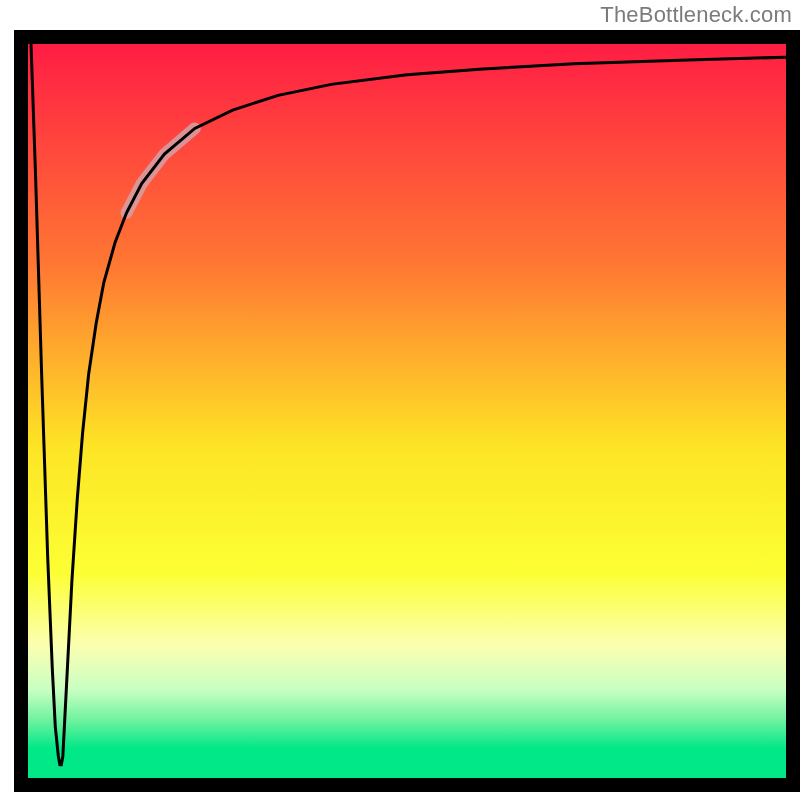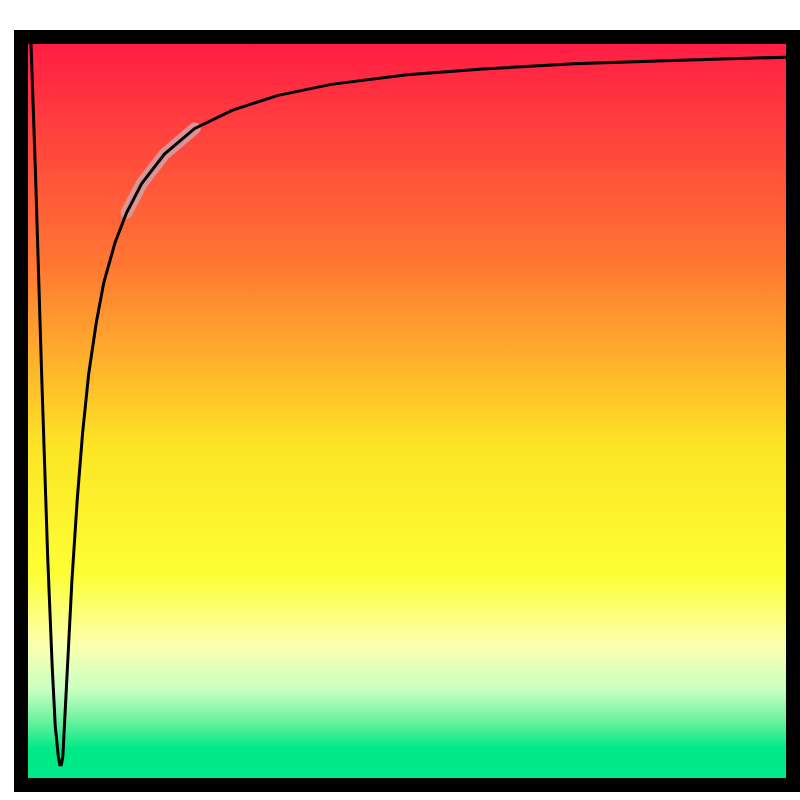--- a/index.html
+++ b/index.html
@@ -33,20 +33,21 @@
     width: 800px;
     height: 800px;
     display: block;
   }
 </style>
 </head>
 <body>
 
 <div class="chart-wrapper">
 
+  <div class="attribution">TheBottleneck.com</div>
 
   <svg class="plot" viewBox="0 0 800 800" preserveAspectRatio="none">
     <defs>
       <linearGradient id="bg-grad" x1="0" y1="0" x2="0" y2="1">
           <stop offset="0.00%" stop-color="#ff1d44"></stop>
           <stop offset="30.00%" stop-color="#ff7733"></stop>
           <stop offset="55.00%" stop-color="#fde525"></stop>
           <stop offset="72.00%" stop-color="#fcff33"></stop>
           <stop offset="82.00%" stop-color="#fbffb1"></stop>
           <stop offset="88.00%" stop-color="#c8ffc2"></stop>

